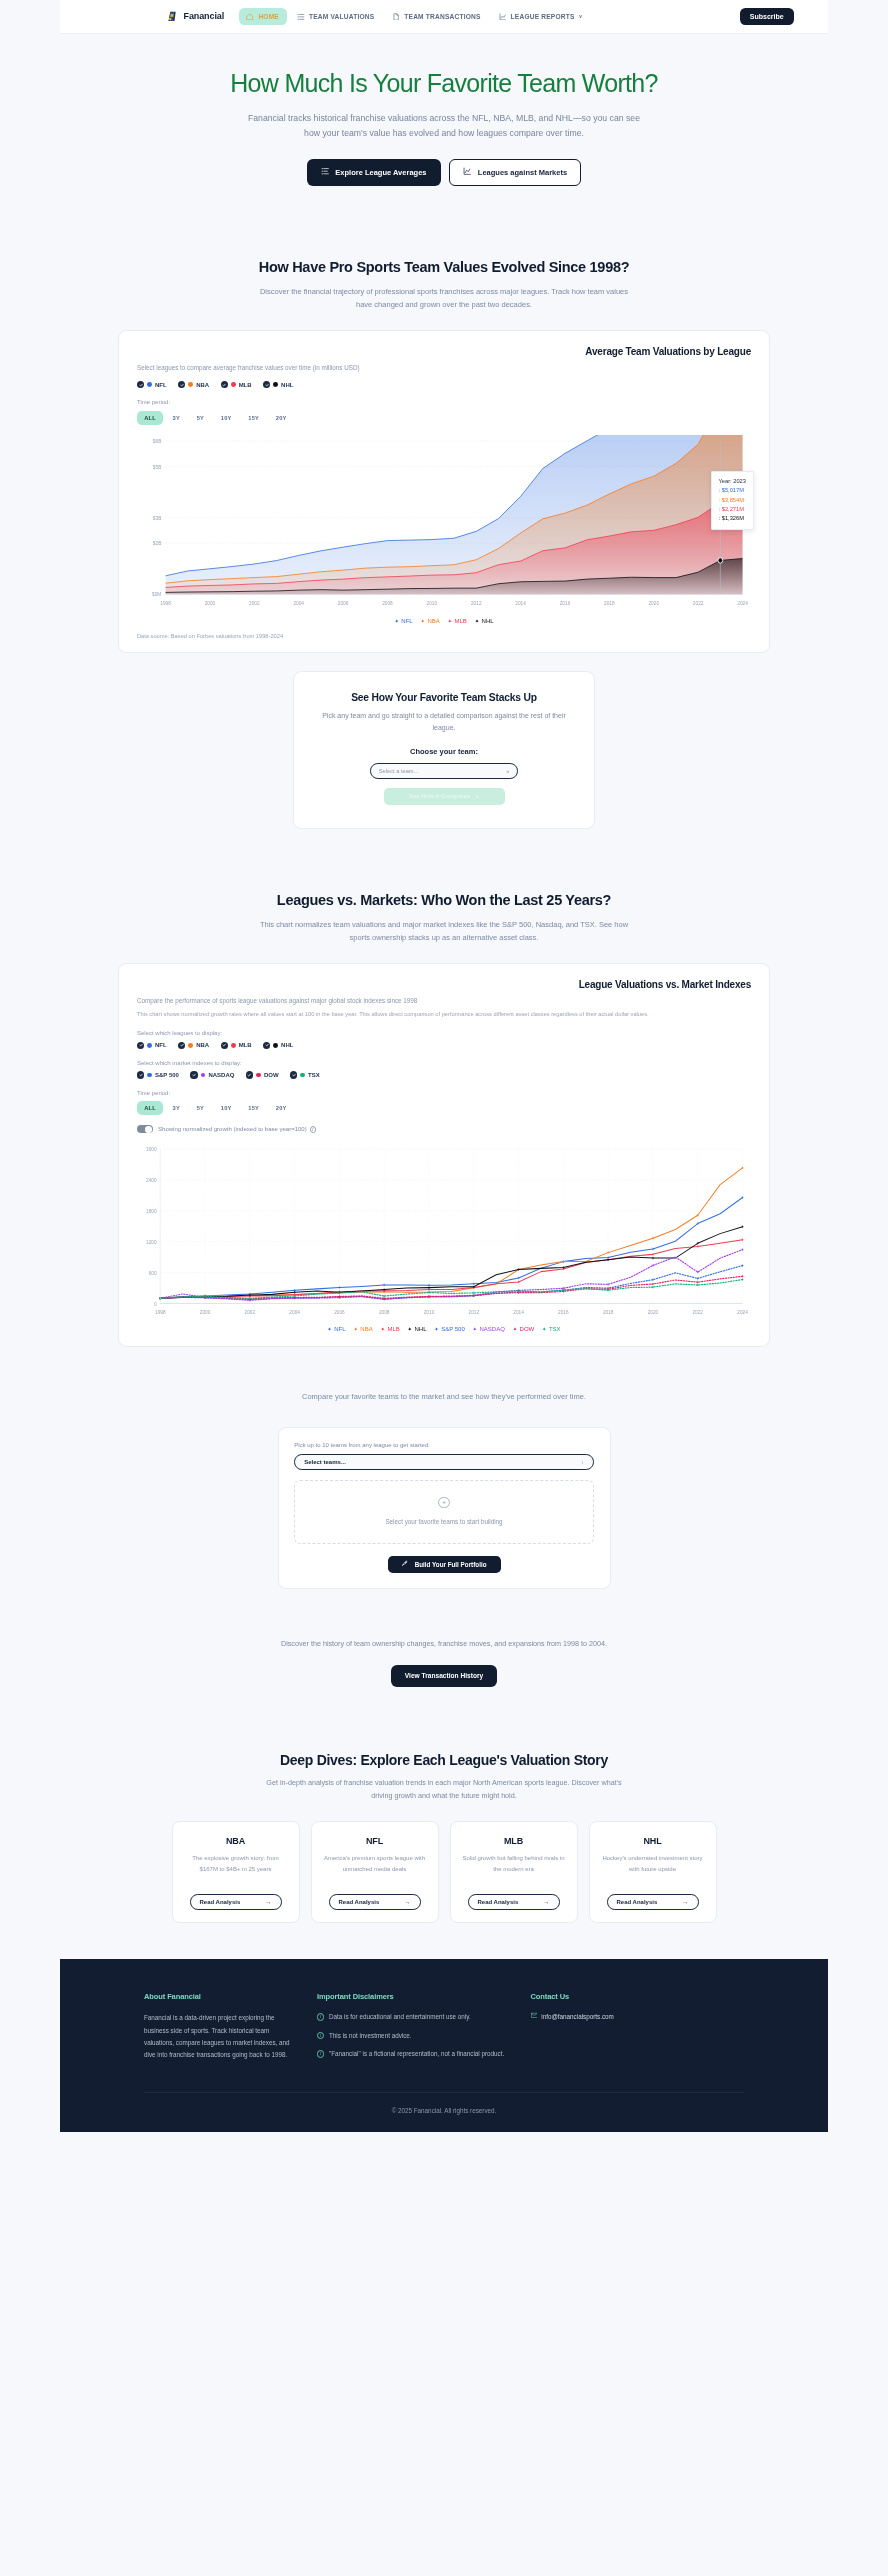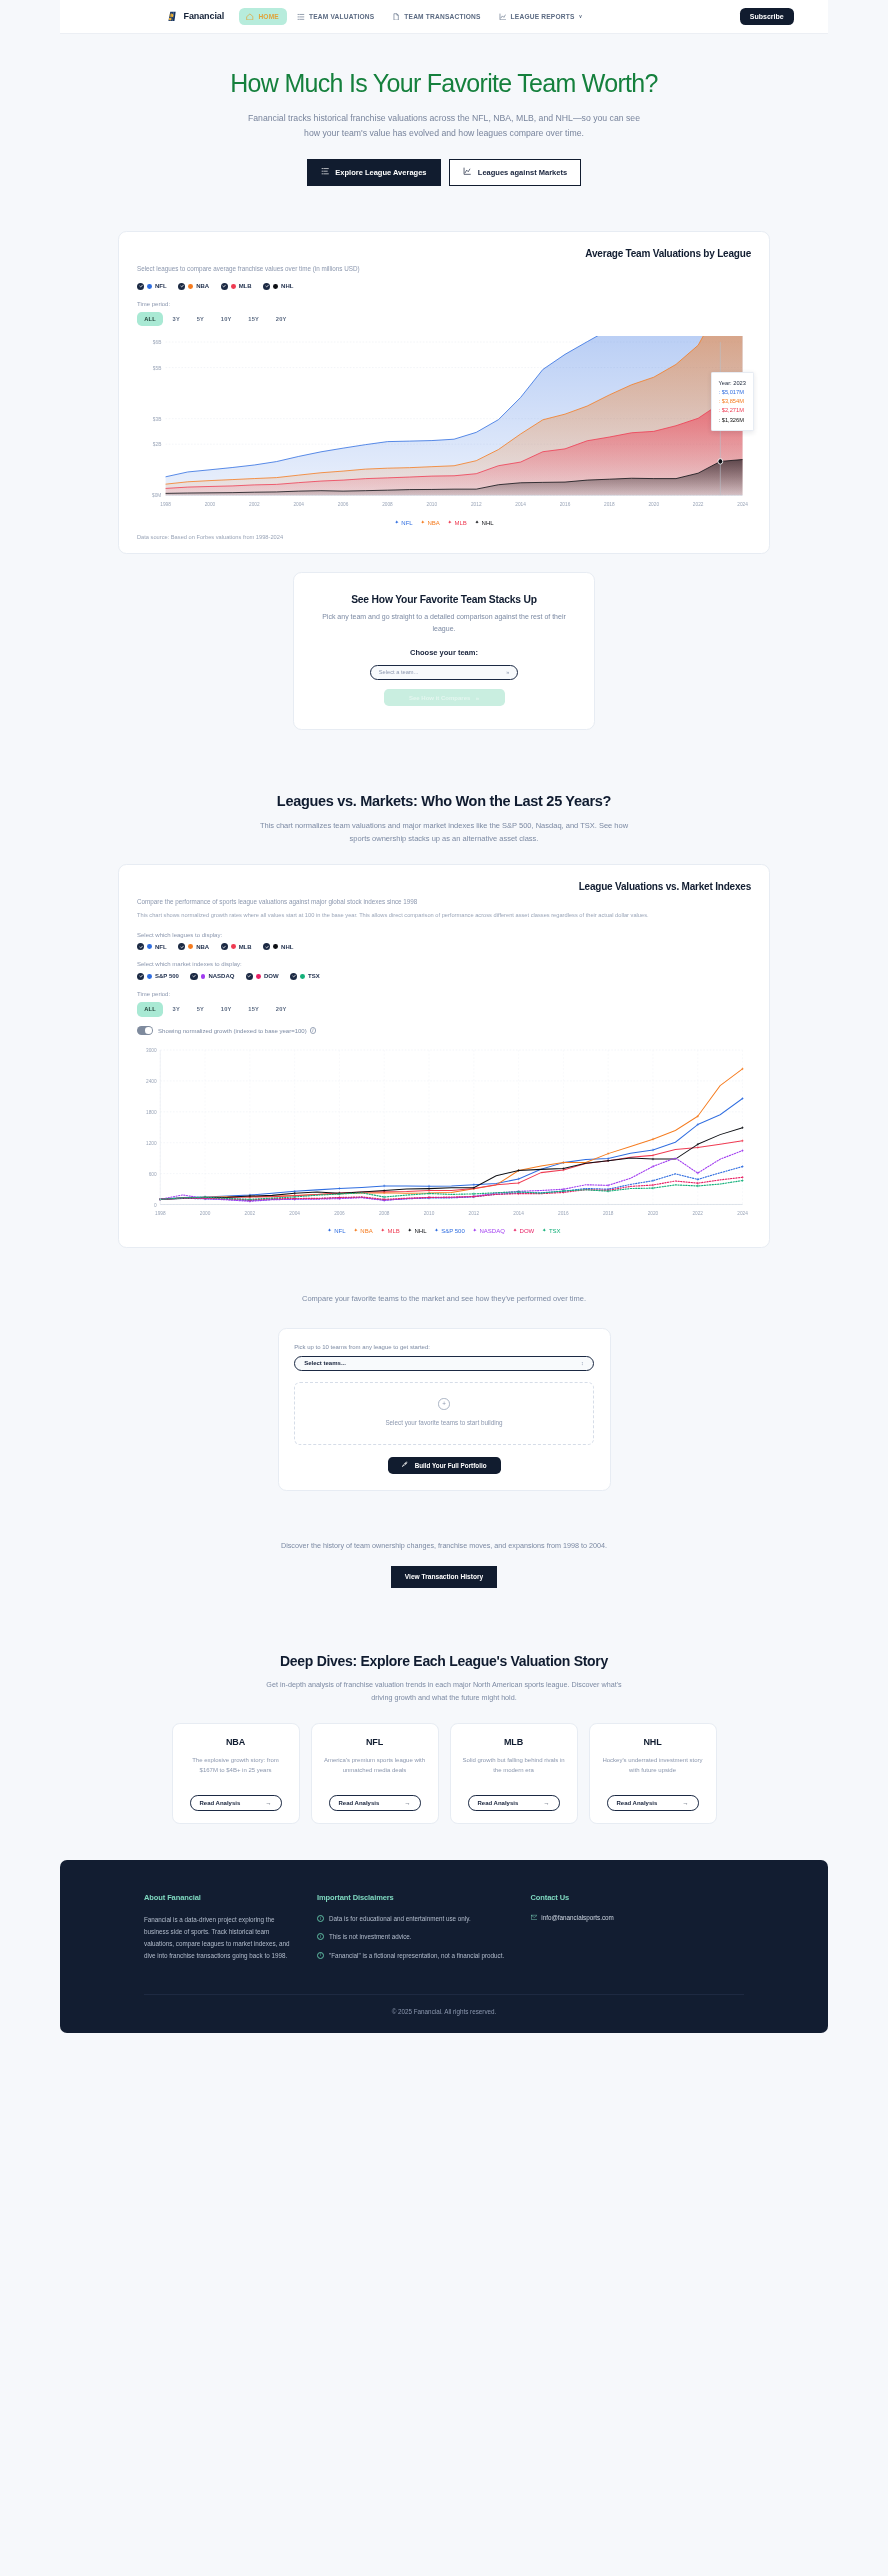--- a/index.html
+++ b/index.html
@@ -48,21 +48,21 @@
     letter-spacing: -0.7px; color: #15803d;
     max-width: 434px; margin: 0 auto;
   }
   .hero p {
     margin: 13.3px auto 0; max-width: 410px;
     font-size: 8.7px; line-height: 1.72; color: #78849c;
   }
   .hero-actions { margin-top: 18px; display: flex; justify-content: center; gap: 8.4px; }
   .btn {
     display: inline-flex; align-items: center; gap: 6px;
-    font-size: 7.5px; font-weight: 600; border-radius: 0;
+    font-size: 7.5px; font-weight: 600; border-radius: 6px;
     padding: 7.2px 13.3px; cursor: pointer; border: 0.9px solid transparent;
   }
   .btn-dark { background: #111c2f; color: #fff; }
   .btn-outline { background: #fff; color: #16213a; border-color: #111c2f; }
   .btn svg { width: 8.4px; height: 8.4px; }
 
   
   .section { padding: 0 58px; }
   .section-head { text-align: center; padding: 28px 0 18px; }
   .section-head h2 {
@@ -210,21 +210,21 @@
   .dd-card h4 { font-size: 9px; font-weight: 800; letter-spacing: -0.1px; color: #101c30; }
   .dd-card p { margin-top: 7.8px; font-size: 6px; line-height: 1.75; color: #8b97ae; min-height: 31px; }
   .dd-btn {
     margin: 9.7px auto 0; width: 92px; height: 15.7px;
     border: 0.9px solid #1b2943; border-radius: 7.8px; background: #fff;
     display: flex; align-items: center; justify-content: space-between;
     padding: 0 9px; font-size: 6px; font-weight: 600; color: #16213a; cursor: pointer;
   }
 
   
-  .footer { background: #121d31; padding: 33px 84px 0; border-radius: 7px; }
+  .footer { background: #121d31; padding: 33px 84px 0; }
   .footer-cols { display: flex; gap: 0; }
   .fcol { }
   .fcol.c1 { width: 205px; }
   .fcol.c2 { width: 253px; }
   .fcol.c3 { width: 253px; }
   .fcol h5 { font-size: 7.5px; font-weight: 700; color: #7fd9c0; letter-spacing: -0.1px; }
   .fcol p { margin-top: 11.5px; font-size: 6.3px; line-height: 1.95; color: #b3bdcd; max-width: 157px; }
   .fcontact { margin-top: 11.5px; display: flex; align-items: center; gap: 4.2px; font-size: 6.3px; color: #cfd7e2; cursor: pointer; }
   .fcontact svg { width: 6.6px; height: 6.6px; }
   .fdisc { margin-top: 11.5px; display: flex; flex-direction: column; gap: 8.4px; }
@@ -318,20 +318,24 @@
               <path d="M2 2v12h12"></path>
               <path d="M4 11l3-5 3 3 3-5"></path>
             </svg>
         </span>
         <span>Leagues against Markets</span>
       </div>
     </div>
   </div>
 
   <div class="section">
+    <div class="section-head">
+      <h2>How Have Pro Sports Team Values Evolved Since 1998?</h2>
+      <p>Discover the financial trajectory of professional sports franchises across major leagues. Track how team values have changed and grown over the past two decades.</p>
+    </div>
 
     <div class="card">
       <div class="card-title">Average Team Valuations by League</div>
       <div class="card-sub">Select leagues to compare average franchise values over time (in millions USD)</div>
 
       <div class="check-row">
         <div class="check">
           <span class="cbox">
               <svg viewBox="0 0 10 10" fill="none" stroke="#fff" stroke-width="1.8" stroke-linecap="round" stroke-linejoin="round">
                 <path d="M2 5.2l2 2 4-4.4"></path>

